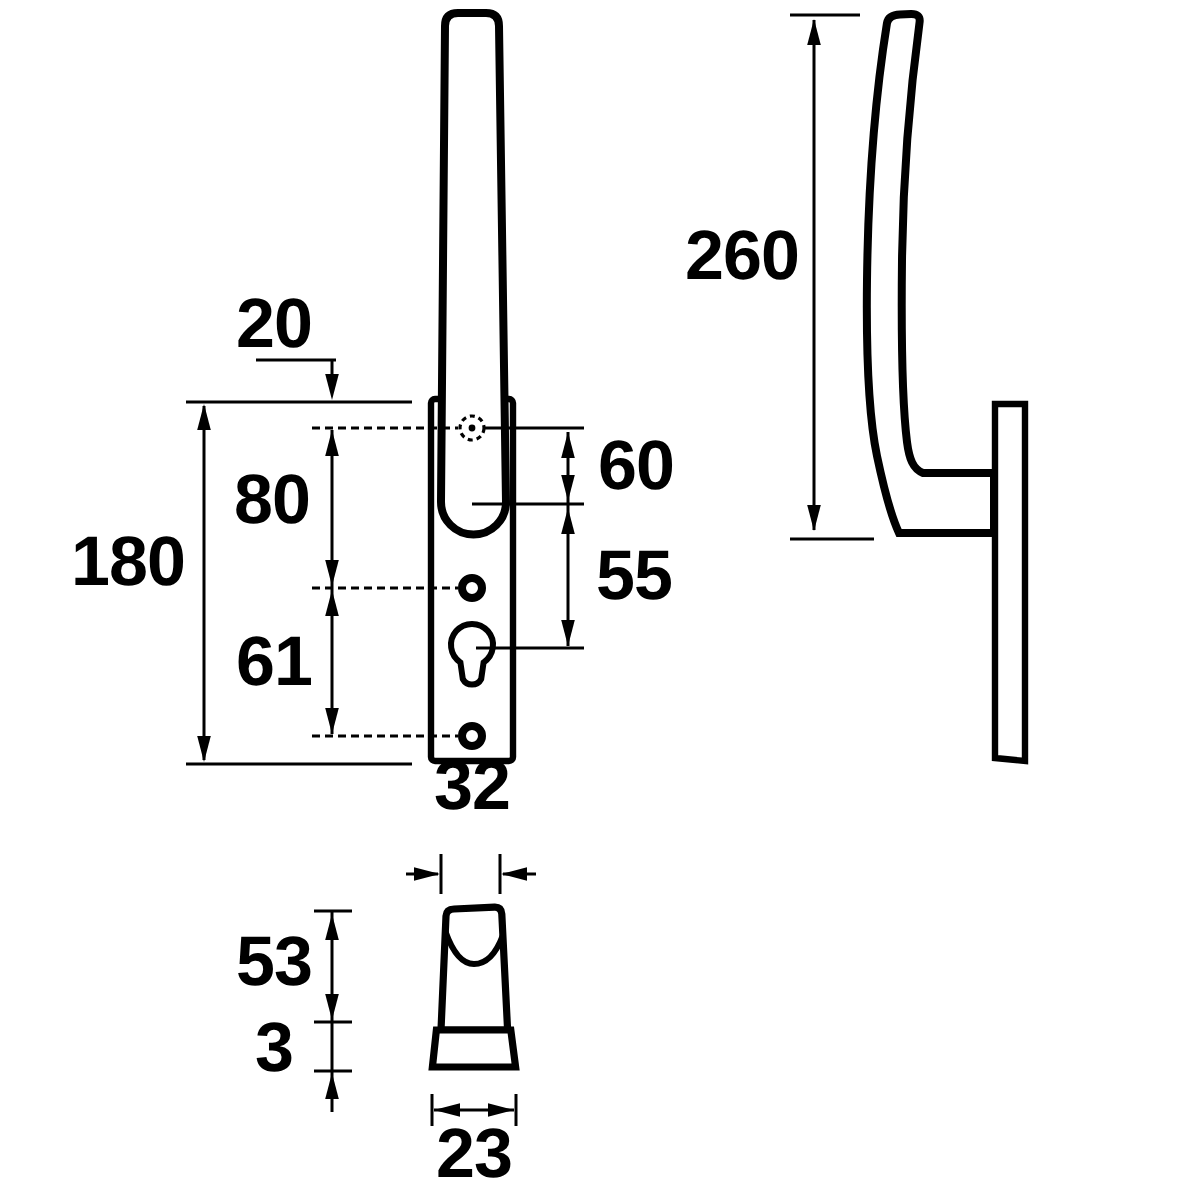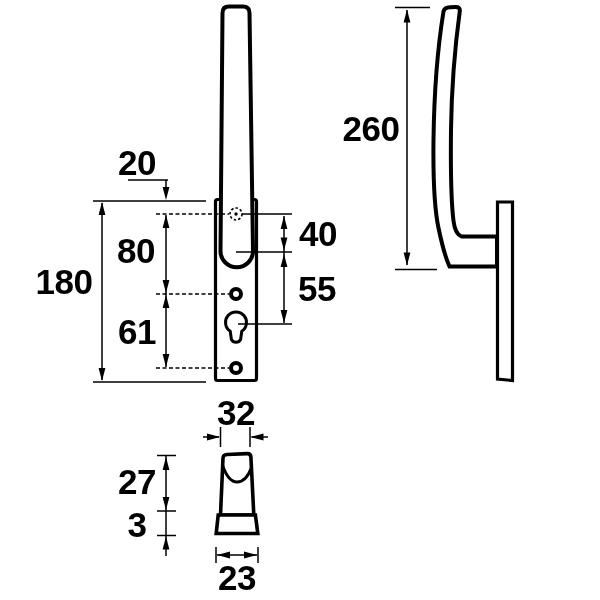--- a/index.html
+++ b/index.html
@@ -126,21 +126,21 @@
     <polygon points="250.5,437 263.5,433.6 263.5,440.4"></polygon>
     <polygon points="217,555 230,551.6 230,558.4"></polygon>
     <polygon points="257,555 244,551.6 244,558.4"></polygon>
   </g>
 </svg>
 
   <div class="dim" style="left:137px;top:162px">20</div>
   <div class="dim" style="left:136px;top:250px">80</div>
   <div class="dim" style="left:64px;top:281px">180</div>
   <div class="dim" style="left:137px;top:331px">61</div>
-  <div class="dim" style="left:318px;top:233px">40</div>
+  <div class="dim" style="left:318px;top:233px">60</div>
   <div class="dim" style="left:317px;top:288px">55</div>
   <div class="dim" style="left:371px;top:128px">260</div>
-  <div class="dim" style="left:236px;top:412px">32</div>
-  <div class="dim" style="left:137px;top:481px">27</div>
+  <div class="dim" style="left:236px;top:393px">32</div>
+  <div class="dim" style="left:137px;top:481px">53</div>
   <div class="dim" style="left:137px;top:524px">3</div>
   <div class="dim" style="left:237px;top:577px">23</div>
 
 </div>
 
 </body></html>

